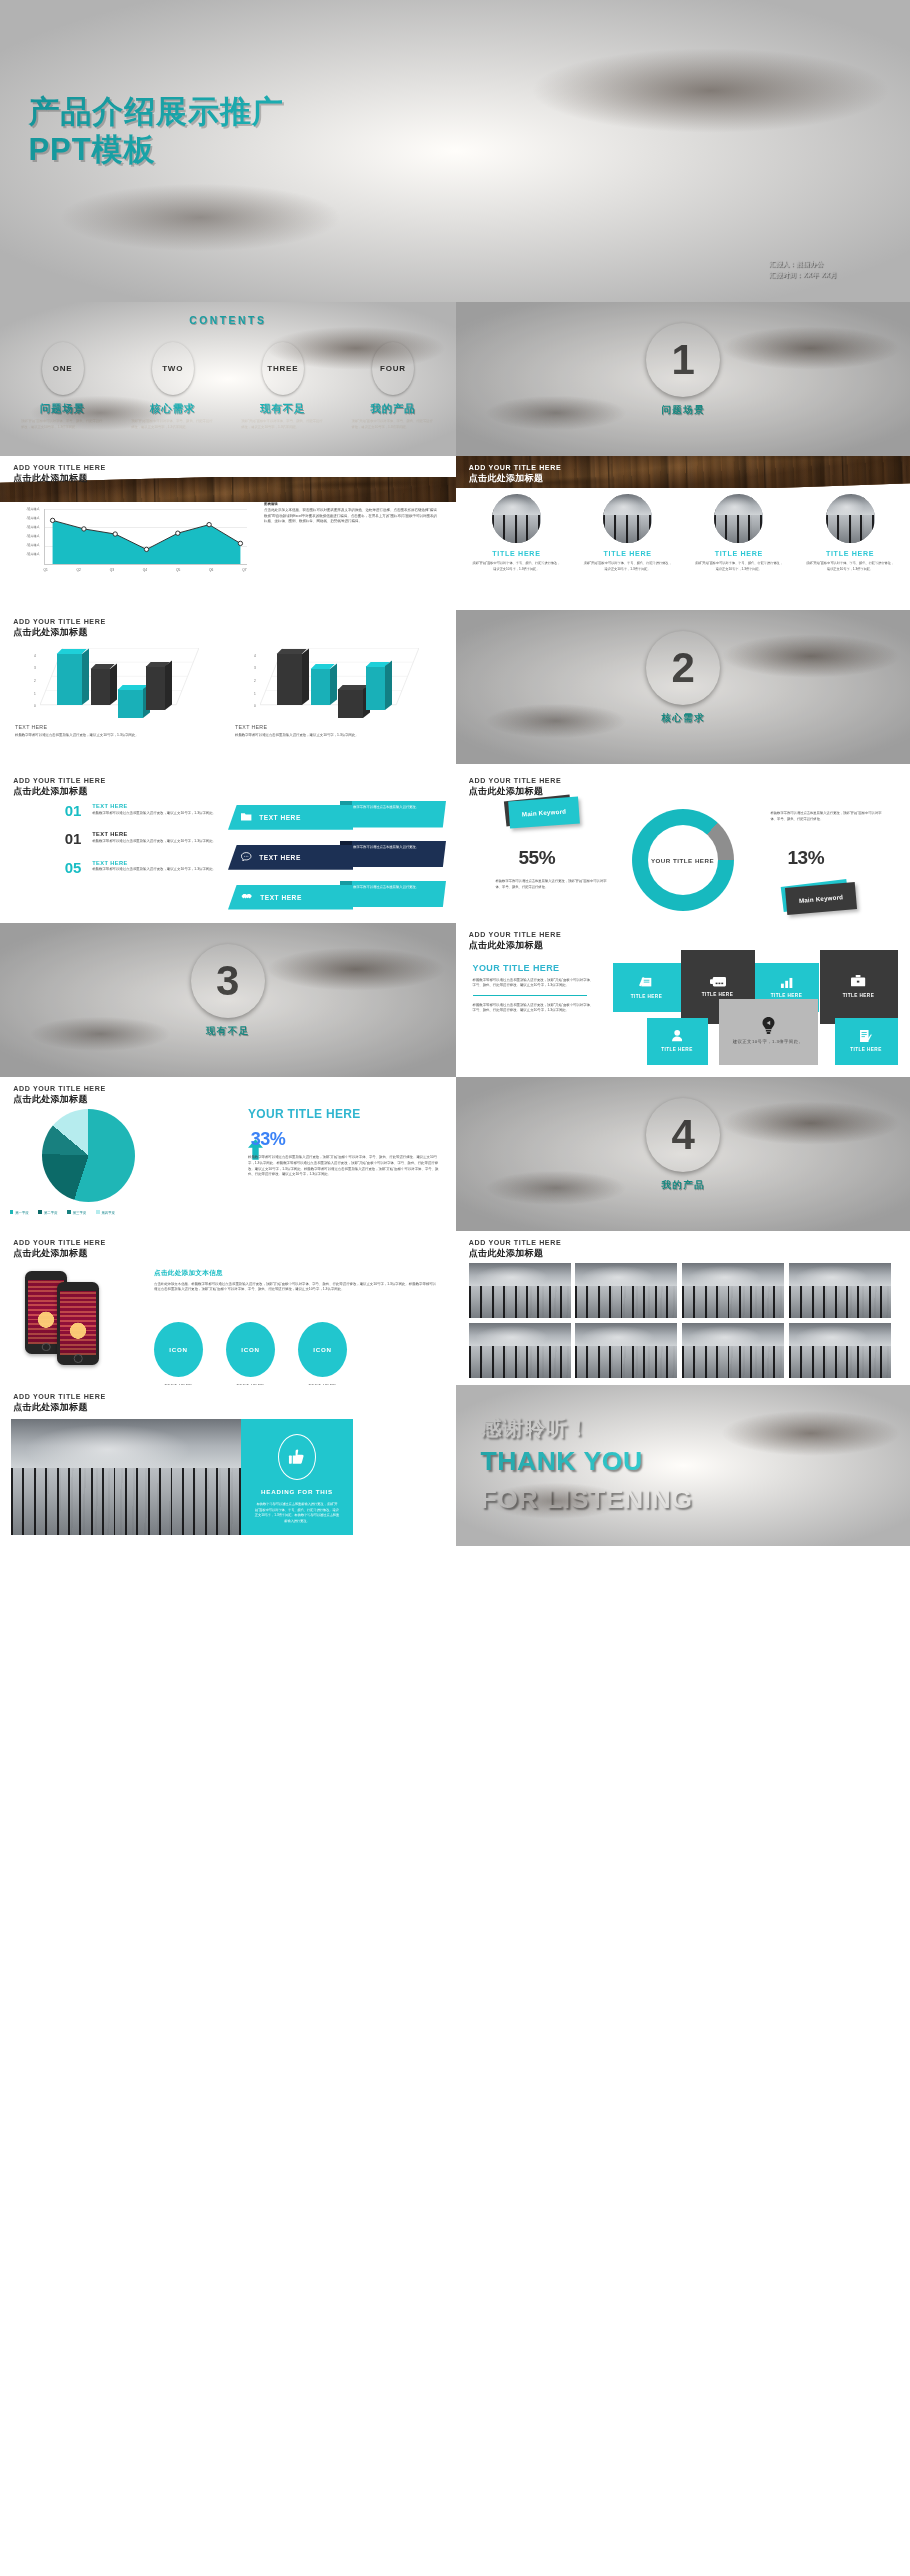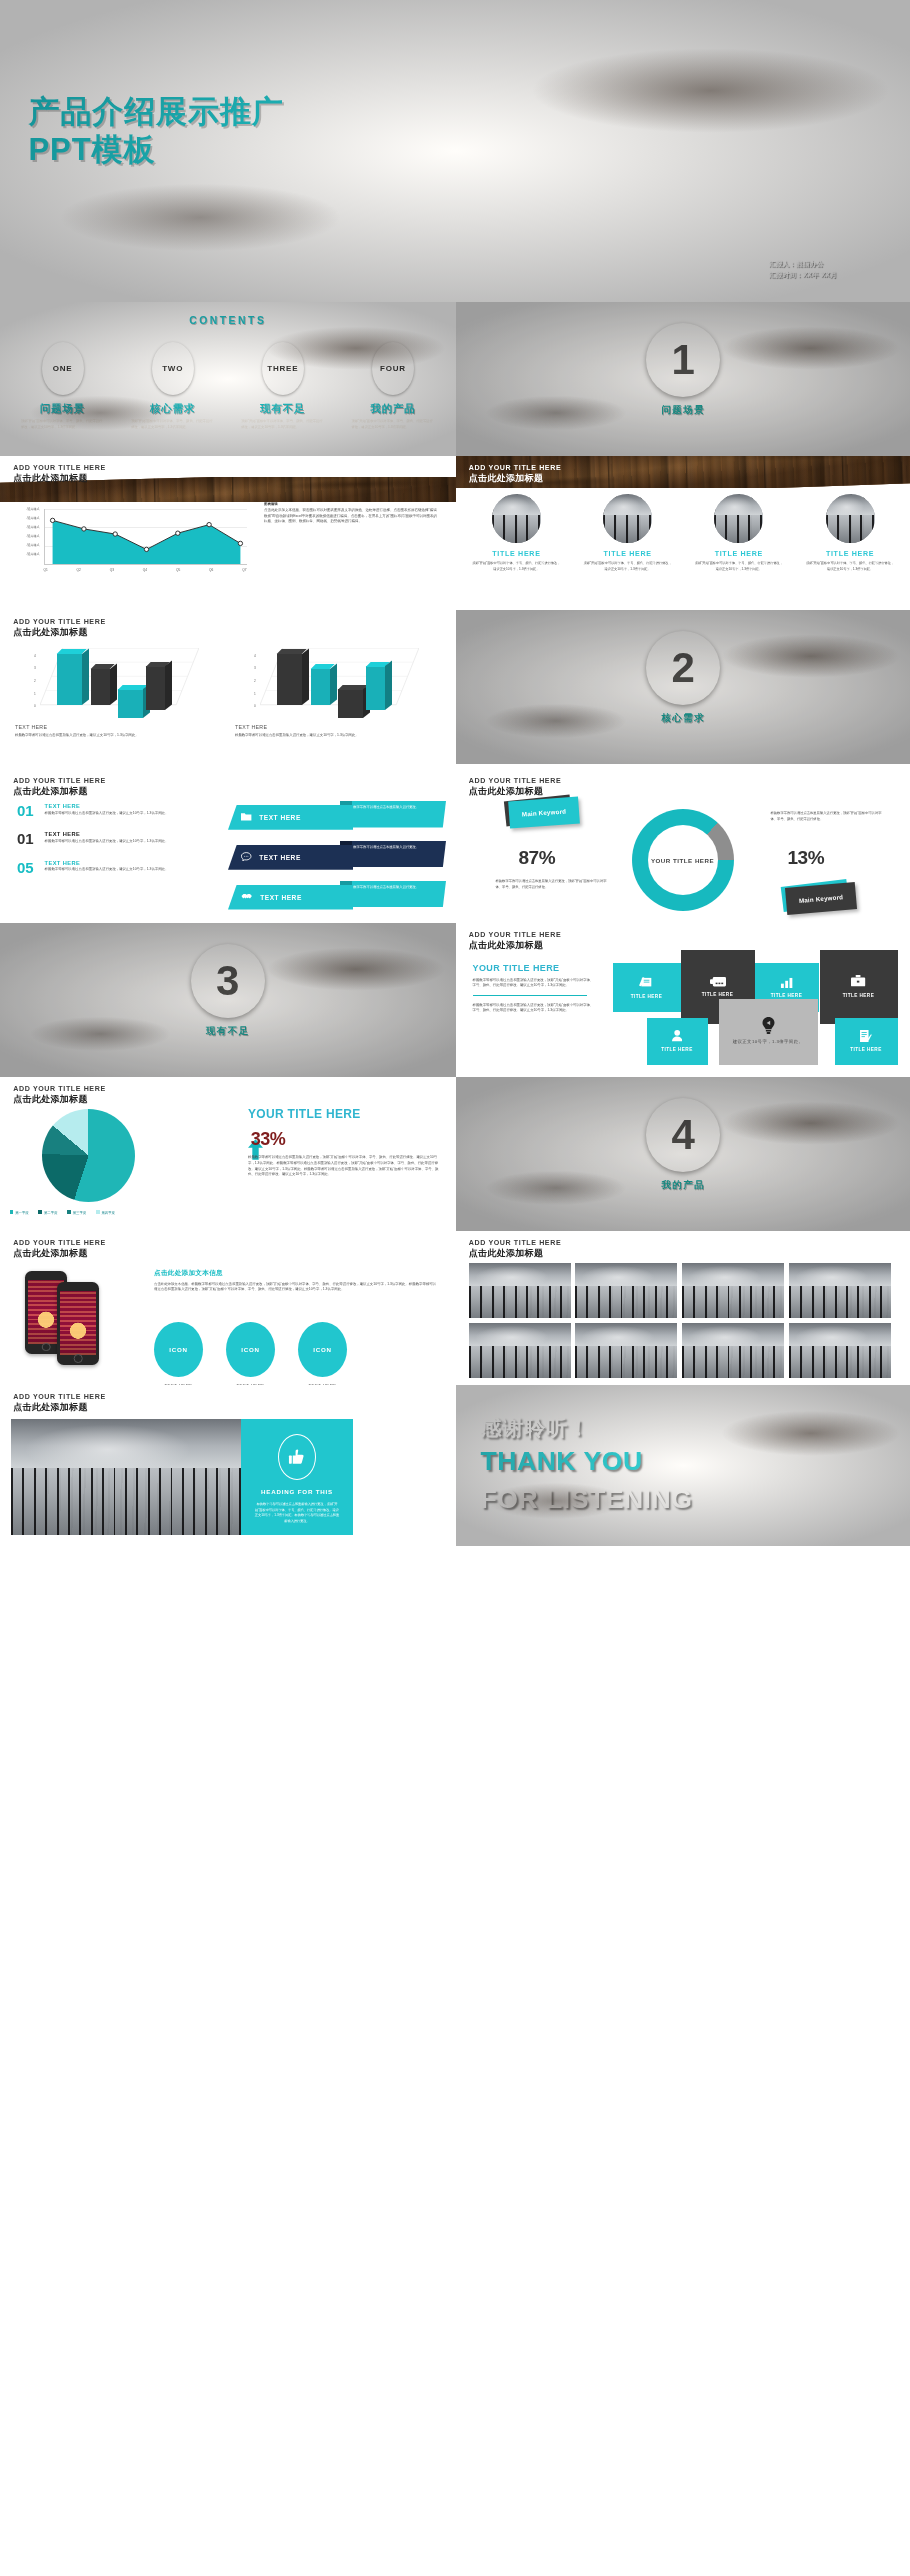--- a/index.html
+++ b/index.html
@@ -135,21 +135,21 @@
   .bar3d .b .top{position:absolute;left:0;bottom:100%;width:100%;height:4.7px;
     transform:skewX(-45deg);transform-origin:bottom left;filter:brightness(1.18);}
   .bar3d .b .sidef{position:absolute;left:100%;bottom:0;width:6.6px;height:100%;
     transform:skewY(-38deg);transform-origin:bottom left;filter:brightness(.72);}
   .s-bars .cap{margin-top:1.9px;font-size:5.3px;color:#555;letter-spacing:0.3px;}
   .s-bars .cell p{margin:2.8px 0 0;font-size:3.4px;line-height:1.6;color:#4a4a4a;}
 
   
   .s-list{height:154px;}
   .s-list .left{position:absolute;left:17px;top:34px;width:199px;}
-  .s-list .li{display:flex;gap:6.6px;margin-bottom:13.3px;}
+  .s-list .li{display:flex;gap:6.6px;margin-bottom:13.3px;justify-content:flex-end;}
   .s-list .num{font-size:15px;font-weight:700;line-height:1;color:#18bdc4;min-width:21px;}
   .s-list .li.dark .num{color:#333;}
   .s-list .lt{font-size:5.7px;font-weight:700;color:#18bdc4;letter-spacing:0.4px;}
   .s-list .li.dark .lt{color:#222;}
   .s-list .lp{margin:1.9px 0 0;font-size:3.4px;line-height:1.6;color:#4a4a4a;}
   .s-list .right{position:absolute;right:9.5px;top:32px;width:218px;}
   .rib{position:relative;height:28.5px;margin-bottom:11.4px;}
   .rib .tag{position:absolute;left:0;top:3.8px;width:125px;height:25px;
     display:flex;align-items:center;gap:7.6px;padding-left:13.3px;box-sizing:border-box;
     clip-path:polygon(7% 0,100% 0,100% 100%,0 100%);}
@@ -193,21 +193,21 @@
   .s-pie{height:154px;}
   .s-pie .pie{position:absolute;left:42px;top:32px;width:93px;height:93px;border-radius:50%;
     background:conic-gradient(#1fb6b6 0 198deg,#0c6a68 198deg 272deg,#18807f 272deg 310deg,#b6ecee 310deg 360deg);}
   .s-pie .leg{position:absolute;left:9.5px;top:133px;display:flex;gap:9.5px;}
   .s-pie .leg i{width:3.8px;height:3.8px;display:inline-block;margin-right:1.9px;}
   .s-pie .leg span{font-size:3.4px;color:#1f8b92;}
   .s-pie .rt{position:absolute;left:248px;top:30px;width:195px;}
   .s-pie .rt h3{margin:0;font-size:12px;font-weight:700;color:#2fb5cf;letter-spacing:0.3px;}
   .s-pie .big{display:flex;align-items:center;gap:2.8px;margin:7.6px 0 5.7px;}
   .s-pie .arrow{width:0;height:0;}
-  .s-pie .big span{font-size:18px;font-weight:700;color:#7f1d1d;letter-spacing:-0.5px;}
+  .s-pie .big span{font-size:18px;font-weight:700;color:#3b82f6;letter-spacing:-0.5px;}
   .s-pie .rt p{margin:0;font-size:3.4px;line-height:1.68;color:#4a4a4a;}
 
   
   .s-phone{height:154px;}
   .s-phone .phs{position:absolute;left:25px;top:40px;width:114px;height:95px;}
   .ph-dev{position:absolute;width:42px;height:83px;border-radius:6.6px;background:#262626;
     box-shadow:0 1.9px 3.8px rgba(0,0,0,.3);}
   .ph-dev .scr{position:absolute;left:2.8px;right:2.8px;top:8.5px;bottom:10.4px;overflow:hidden;background:#7d1232;
     background-image:
       radial-gradient(circle at 50% 62%, rgba(255,210,120,.95) 0 18%, rgba(0,0,0,0) 19%),
@@ -577,21 +577,21 @@
     <div class="slide s-donut">
       <div class="hdr">
         <div class="en">ADD YOUR TITLE HERE</div>
         <div class="cn">点击此处添加标题</div>
       </div>
 
       <div class="kwback" style="left:49px;top:28.5px;background:#3a3a3a;transform:rotate(-6deg);"></div>
       <div class="kw" style="left:53px;top:30px;background:#21c6ce;transform:rotate(-4deg);">
         <span>Main Keyword</span>
         </div>
-      <div class="pct" style="left:63px;top:78px;">87%</div>
+      <div class="pct" style="left:63px;top:78px;">55%</div>
       <p style="left:40px;top:110px;">标题数字等都可以通过点击和重新输入进行更改，顶部“开始”面板中可以对字体、字号、颜色、行距等进行修改。</p>
 
       <div class="ring">
         <div class="hole">
           <span>YOUR TITLE HERE</span>
           </div>
       </div>
 
       <p style="left:315px;top:42px;">标题数字等都可以通过点击和重新输入进行更改，顶部“开始”面板中可以对字体、字号、颜色、行距等进行修改。</p>
       <div class="pct" style="left:332px;top:78px;">13%</div>

